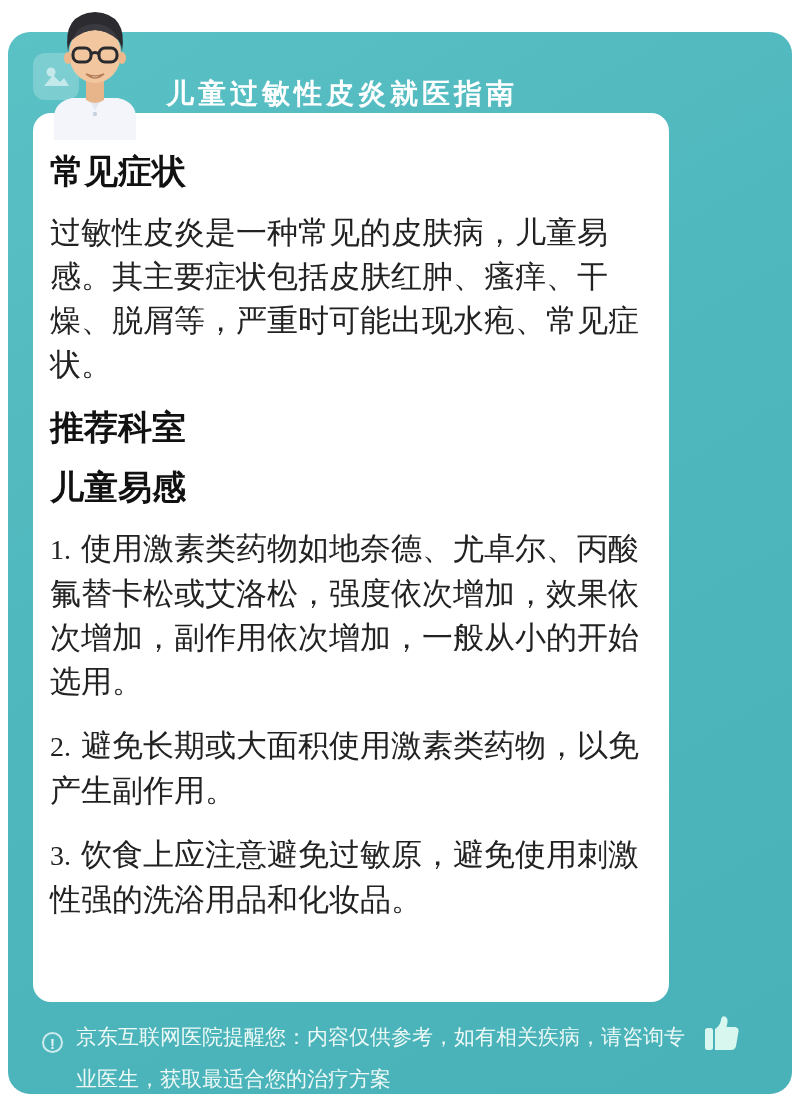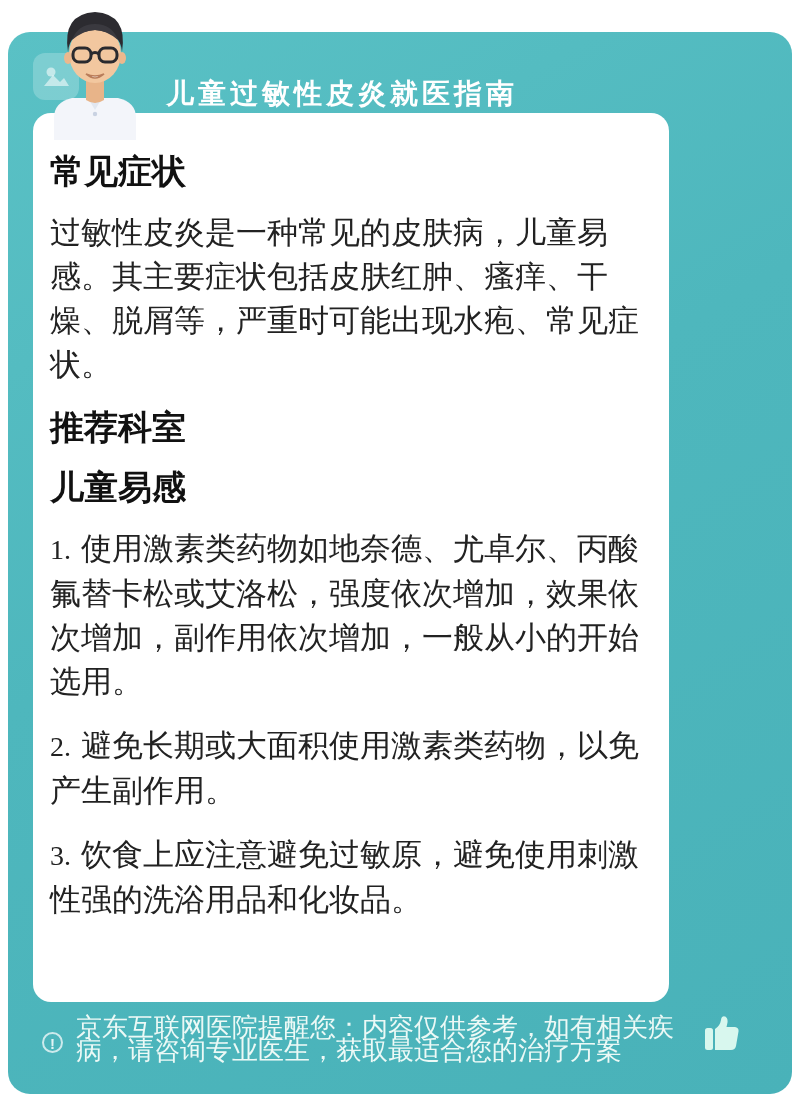--- a/index.html
+++ b/index.html
@@ -40,21 +40,21 @@
   .avatar{position:absolute;left:48px;top:6px;width:94px;height:134px;z-index:5;}
   
   .footer{position:absolute;left:0;bottom:0;width:100%;height:92px;}
   .info-icon{
     position:absolute;left:34px;top:30px;width:21px;height:21px;border-radius:50%;
     border:2px solid rgba(255,255,255,0.72);color:rgba(255,255,255,0.85);
     font-size:15px;font-weight:700;text-align:center;line-height:20px;box-sizing:border-box;
   }
   .disclaimer{
     position:absolute;left:68px;top:14px;width:628px;margin:0;
-    font-size:26px;line-height:23px;color:#ecf9f6;
+    font-size:21px;line-height:42px;color:#ecf9f6;
   }
   .thumb{position:absolute;right:52px;top:12px;width:36px;height:40px;}
 </style>
 </head>
 <body>
 
 <div class="page">
 
   <div class="panel">
 

